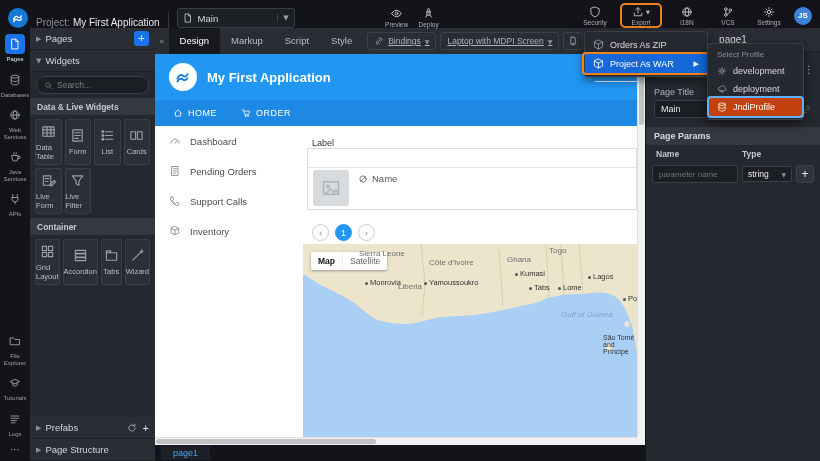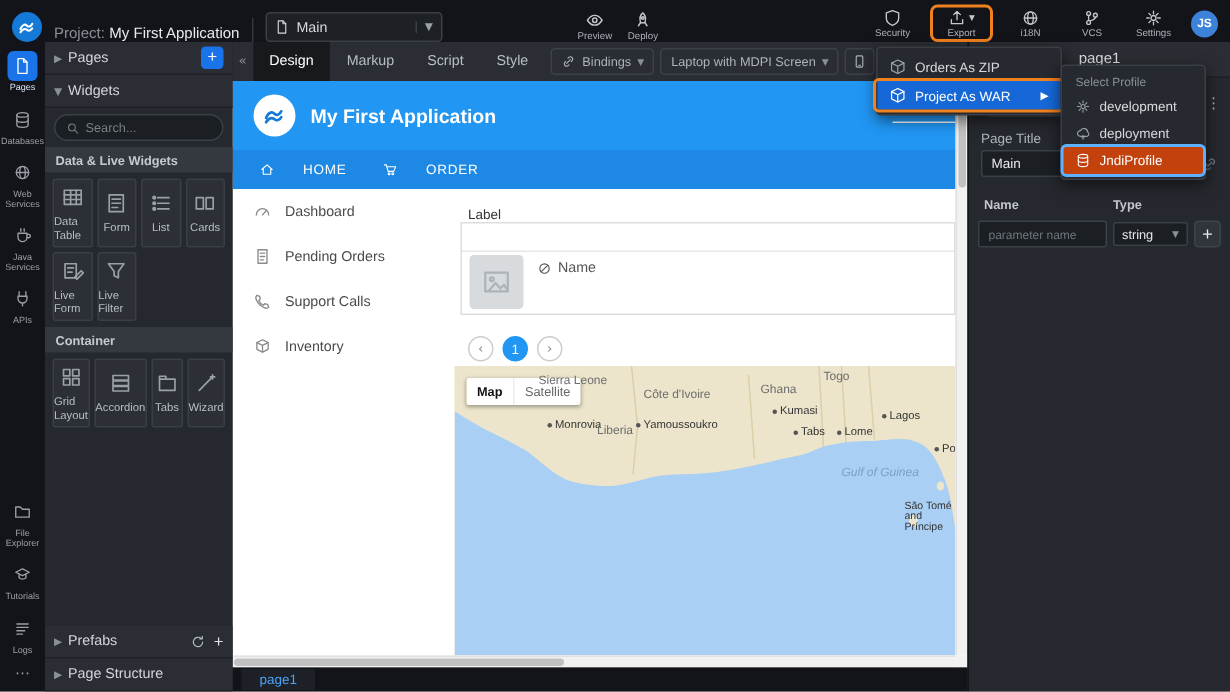--- a/index.html
+++ b/index.html
@@ -45,32 +45,32 @@
   .tile .t-ic { color:#9aa0a6; }
   .sb-bottom { margin-top:auto; }
   .sb-row .mini-ic { color:#b9bec5; margin-left:auto; display:flex; gap:6px; align-items:center; }
 
   
   .toolbar { position:absolute; left:155px; top:28px; width:490px; height:26px; background:#2a2d33; display:flex; align-items:center; z-index:20; }
   .collapse { color:#8a9097; font-size:9px; padding:0 4px; }
   .t-tab { padding:0 11px; line-height:26px; font-size:9.5px; color:#b9bec5; }
   .t-tab.active { background:#17191d; color:#fff; }
   .t-right { margin-left:auto; display:flex; align-items:center; padding-right:5px; }
-  .t-box { height:18px; border:1px solid #3c414a; border-radius:3px; display:flex; align-items:center; gap:4px; padding:0 6px; color:#aeb3b9; font-size:8.5px; margin-left:4px; white-space:nowrap; }
+  .t-box { height:18px; border:1px solid #3c414a; border-radius:3px; display:flex; align-items:center; gap:4px; padding:0 6px; color:#aeb3b9; font-size:8.5px; margin-left:4px; white-space:nowrap;text-decoration:underline; }
   .t-box .sc { font-size:6px; color:#8a9097; }
   .t-plain { color:#7f8b97; margin-left:7px; font-size:11px; display:flex; align-items:center; }
 
   
   .canvas { position:absolute; left:155px; top:54px; width:490px; height:391px; background:#fff; overflow:hidden; z-index:10; }
   .app-header { position:absolute; left:0; top:0; right:0; height:46px; background:#2196f3; display:flex; align-items:center; padding:0 14px; }
   .app-logo { width:28px; height:28px; border-radius:50%; background:#fff; display:flex; align-items:center; justify-content:center; }
   .app-title { color:#fff; font-size:13px; font-weight:bold; margin-left:10px; }
   .app-search { position:absolute; right:8px; top:13px; width:42px; color:#fff; font-size:10px; border-bottom:1px solid rgba(255,255,255,.95); padding:0 6px 3px 0; white-space:nowrap; overflow:hidden; }
   .app-nav { position:absolute; left:0; top:46px; right:0; height:26px; background:#1e88e5; display:flex; align-items:center; gap:24px; padding:0 18px; }
-  .nav-item { color:#fff; font-size:9px; letter-spacing:.5px; display:flex; align-items:center; gap:19px; }
+  .nav-item { color:#fff; font-size:9px; letter-spacing:.5px; display:flex; align-items:center; gap:5px; }
   .app-menu { position:absolute; left:0; top:72px; width:148px; }
   .menu-item { height:30px; display:flex; align-items:center; gap:9px; padding-left:14px; color:#4a4a4a; font-size:9.5px; }
   .menu-item .m-ic { color:#8a8a8a; }
   .app-label { position:absolute; left:157px; top:84px; font-size:9px; color:#333; }
   .form-panel { position:absolute; left:152px; top:94px; width:330px; height:62px; border:1px solid #ddd; background:#fff; }
   .form-divider { position:absolute; top:18px; left:0; right:0; border-top:1px solid #e7e7e7; }
   .form-avatar { position:absolute; left:5px; top:21px; width:36px; height:36px; background:#d8dbde; border-radius:3px; display:flex; align-items:center; justify-content:center; color:#aeb3b8; }
   .form-name { position:absolute; left:50px; top:24px; display:flex; align-items:center; gap:4px; color:#555; font-size:9.5px; }
   .pager { position:absolute; left:157px; top:170px; display:flex; gap:6px; align-items:center; }
   .pg { width:17px; height:17px; border-radius:50%; border:1px solid #ccc; background:#fff; color:#888; font-size:9px; display:flex; align-items:center; justify-content:center; }
@@ -632,20 +632,21 @@
   <div class="rp-title-row">
     <input class="rp-input" value="Main" style="">
     <span class="rp-link">
       <svg class="ln" width="11" height="11" viewBox="0 0 16 16">
           <path d="M6 10l4-4"></path>
           <path d="M7.5 4.5l1-1a2.5 2.5 0 0 1 3.5 3.5l-1 1"></path>
           <path d="M8.5 11.5l-1 1a2.5 2.5 0 0 1-3.5-3.5l1-1"></path>
         </svg>
     </span>
   </div>
+  <div class="rp-section">Page Params</div>
   <div class="rp-cols">
     <span class="c1">Name</span>
     <span>Type</span>
   </div>
   <div class="rp-param-row">
     <input class="rp-input" placeholder="parameter name" style="">
     <div class="rp-select">
       <span>string</span>
       <span class="sc glyph">▼</span>
     </div>

